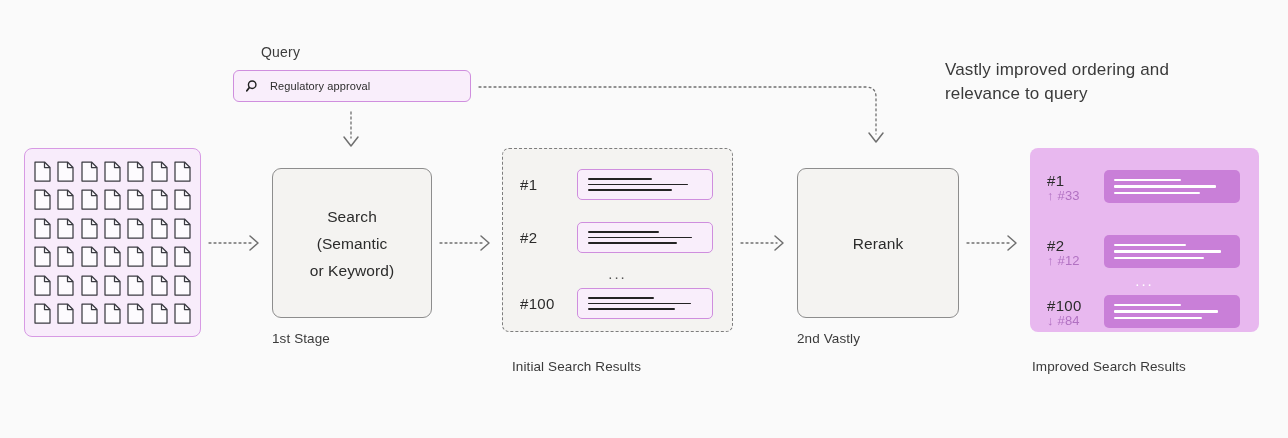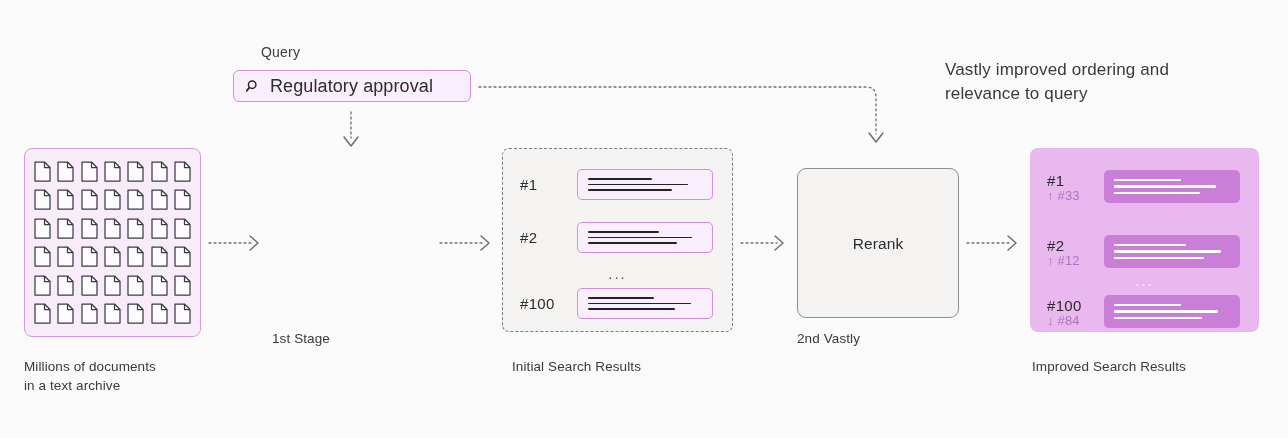--- a/index.html
+++ b/index.html
@@ -58,21 +58,21 @@
     box-sizing: border-box;
     background: #f9eefb;
     border: 1.3px solid #cf8ede;
     border-radius: 6px;
     display: flex;
     align-items: center;
     padding-left: 12px;
     gap: 9px;
   }
   .query-text {
-    font-size: 18px;
+    font-size: 11px;
     color: #2d2d2d;
     letter-spacing: .1px;
   }
   .search-glyph { display: block; }
 
   
   .archive {
     position: absolute;
     left: 24px;
     top: 148px;
@@ -512,23 +512,24 @@
           <path d="M10.5 1 V6.5 H16" fill="none" stroke="#3b3b42" stroke-width="1.25" stroke-linejoin="round"></path>
         </svg>
       </span>
       <span>
         <svg class="doc-icon" width="17" height="21" viewBox="0 0 17 21" xmlns="http://www.w3.org/2000/svg">
           <path d="M1 1 H10.5 L16 6.5 V20 H1 Z" fill="#fdfbfe" stroke="#3b3b42" stroke-width="1.25" stroke-linejoin="round"></path>
           <path d="M10.5 1 V6.5 H16" fill="none" stroke="#3b3b42" stroke-width="1.25" stroke-linejoin="round"></path>
         </svg>
       </span>
     </div>
-  <div class="caption" style="left:24px; top:357px; width:220px;">Millions of documents
-in a text archive</div>
-
+
+  <div class="stage-box" id="search-box">Search
+(Semantic
+or Keyword)</div>
   <div class="caption" style="left:272px; top:329px;">1st Stage</div>
 
   <div class="results-panel" id="initial-panel">
       <div class="result-row" style="top: 20px;">
         <div class="rank-wrap">
           <div class="rank-label">#1</div>
         </div>
         <div class="card">
           <div class="line" style="width:56%"></div>
           <div class="line" style="width:88%"></div>

